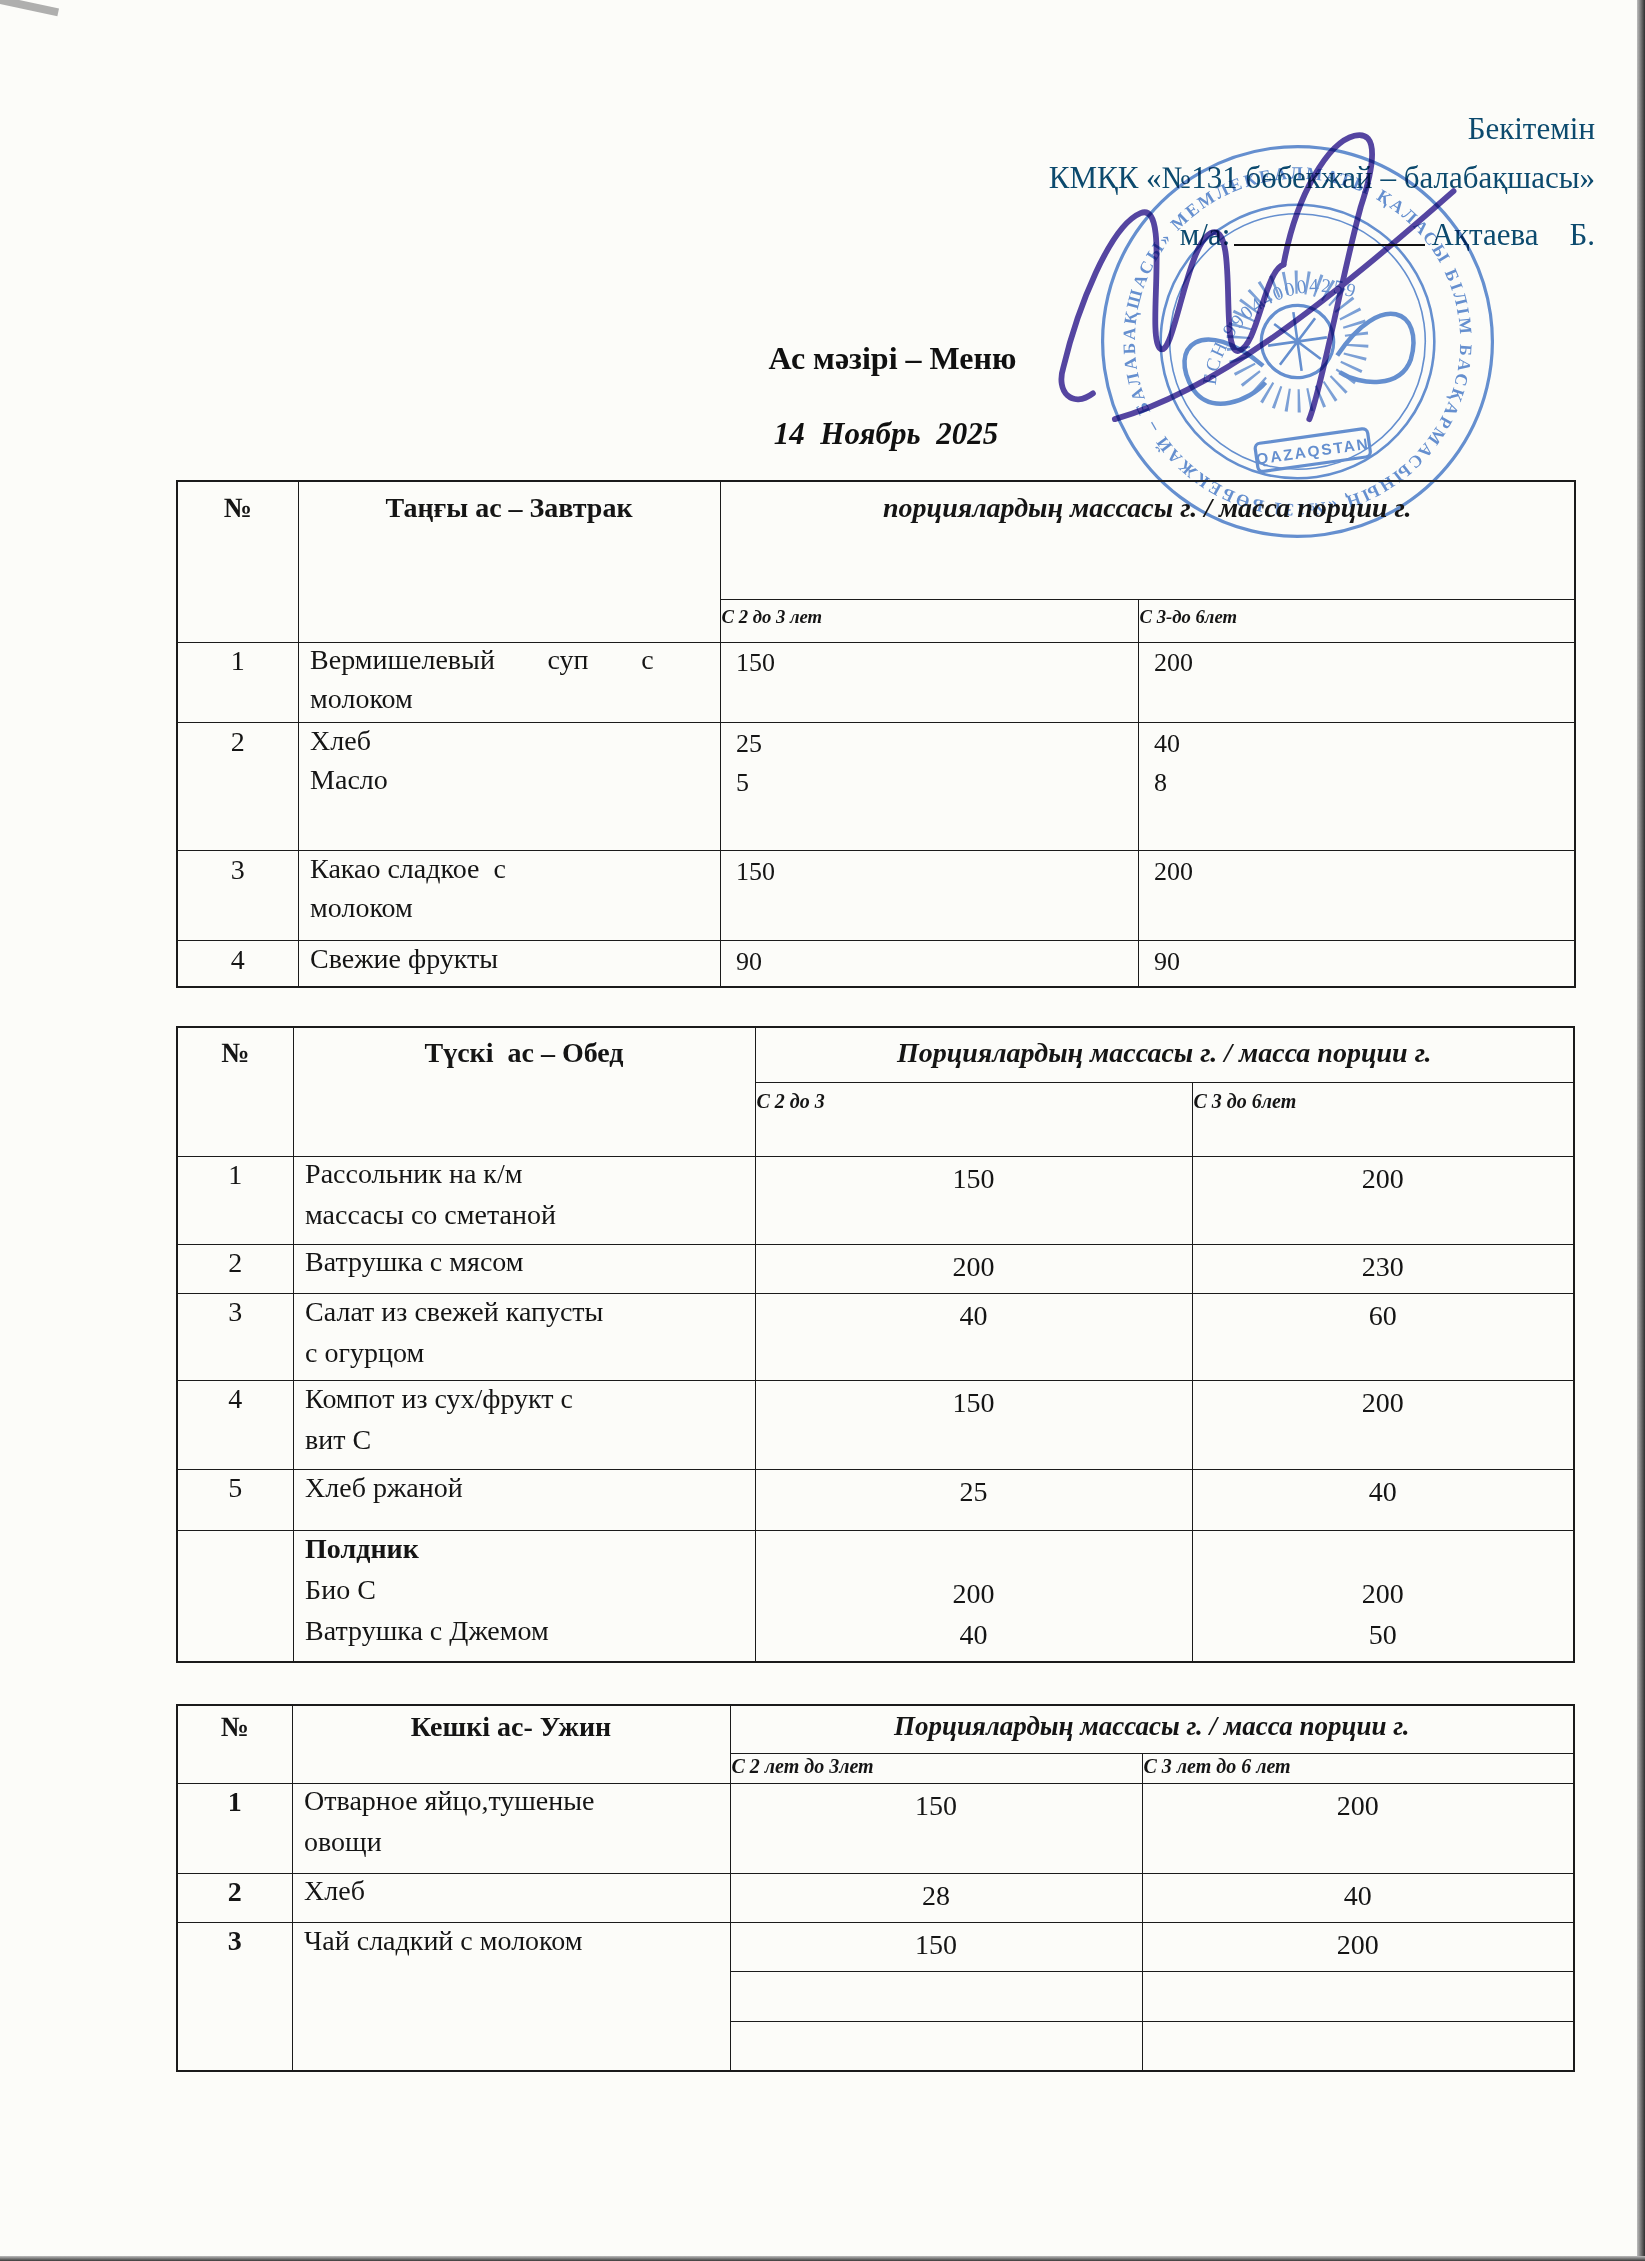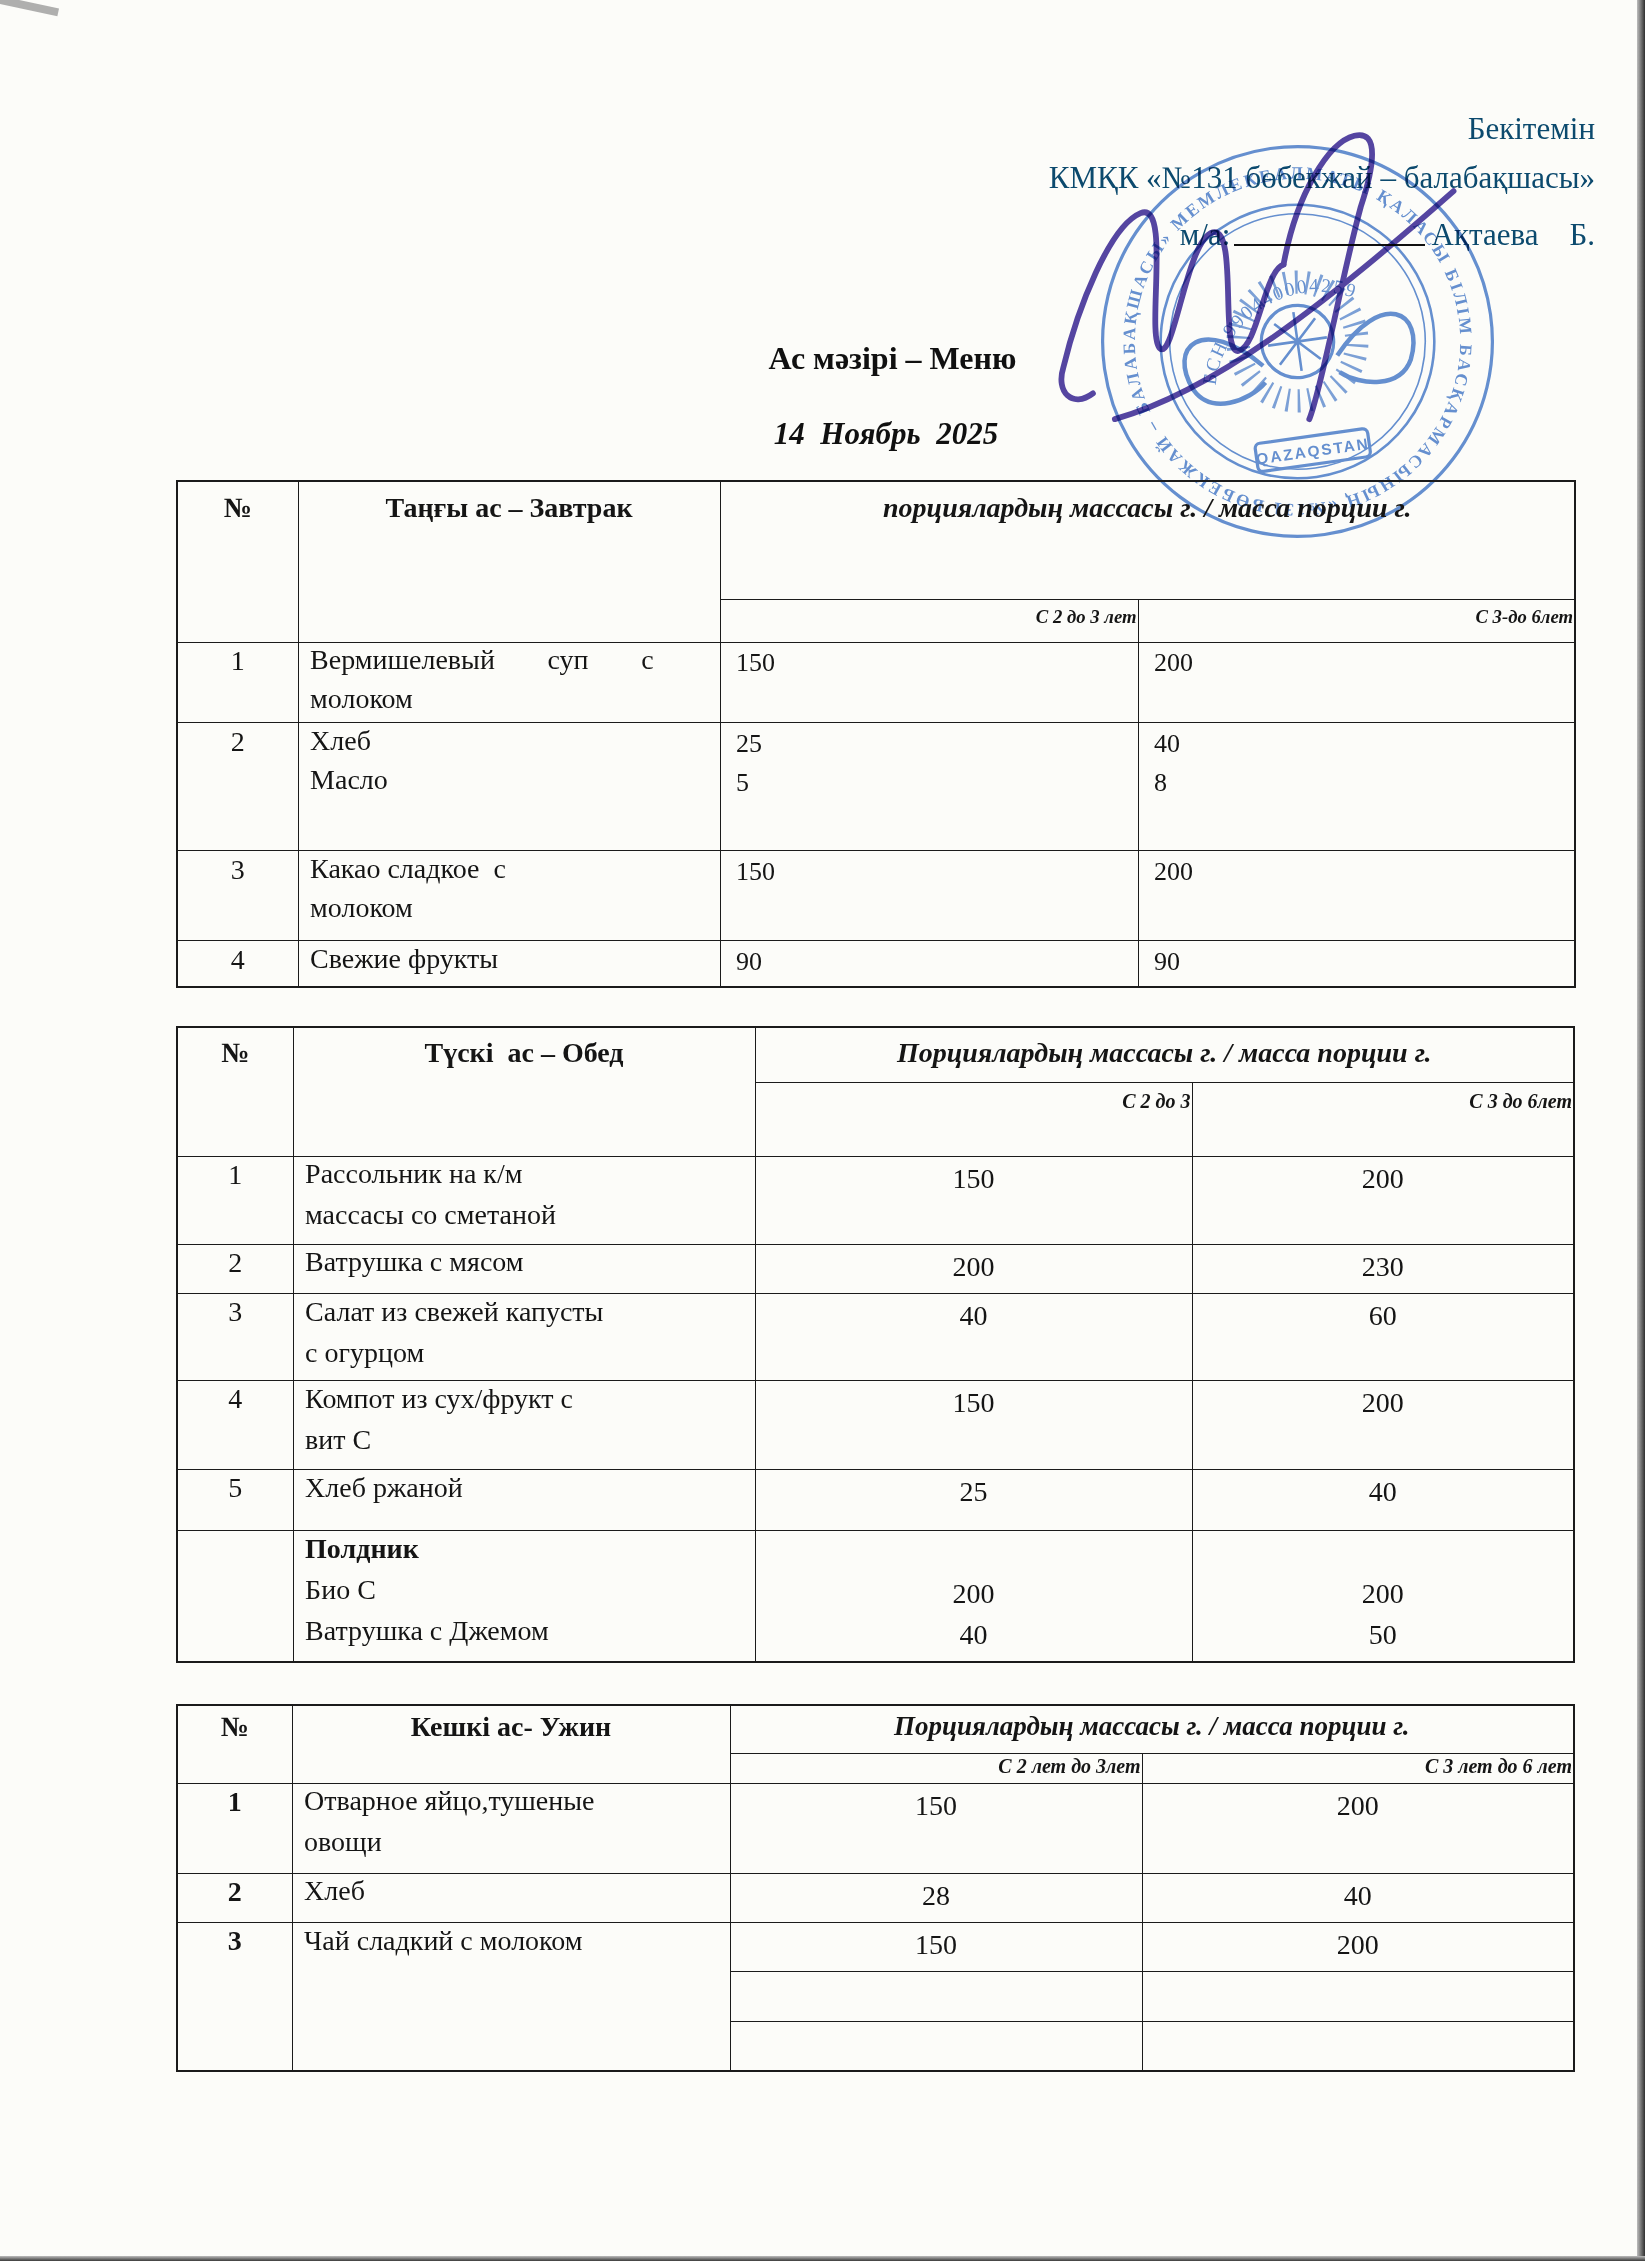--- a/index.html
+++ b/index.html
@@ -29,21 +29,21 @@
 
   
   table.menu{position:absolute;left:176px;width:1397px;border-collapse:collapse;
              table-layout:fixed;background:transparent;}
   table.menu td{border:1.9px solid #1b1b1b;vertical-align:top;overflow:hidden;
                 font-size:28px;color:#151515;}
   table.menu{border:2.6px solid #1b1b1b;}
   .hdr td{font-weight:bold;text-align:center;}
   .c-name-h{font-size:30px;white-space:pre;}
   .c-mass{font-style:italic;font-size:28px;}
-  .sub td{font-weight:bold;font-style:italic;text-align:right;margin-top:12px;}
+  .sub td{font-weight:bold;font-style:italic;text-align:left;margin-top:12px;}
   .c-no{text-align:center;padding-top:2.6px;}
   .c-name{padding:1.9px 9px 0 11.6px;}
   .line{white-space:pre;}
   .t1 .line{height:39px;}
   .t2 .line{height:41px;}
   .t3 .line{height:41px;}
   .line.b{font-weight:bold;}
   .just .line{word-spacing:19.3px;}
 
   .t1 .hdr td{padding-top:10.3px;}

